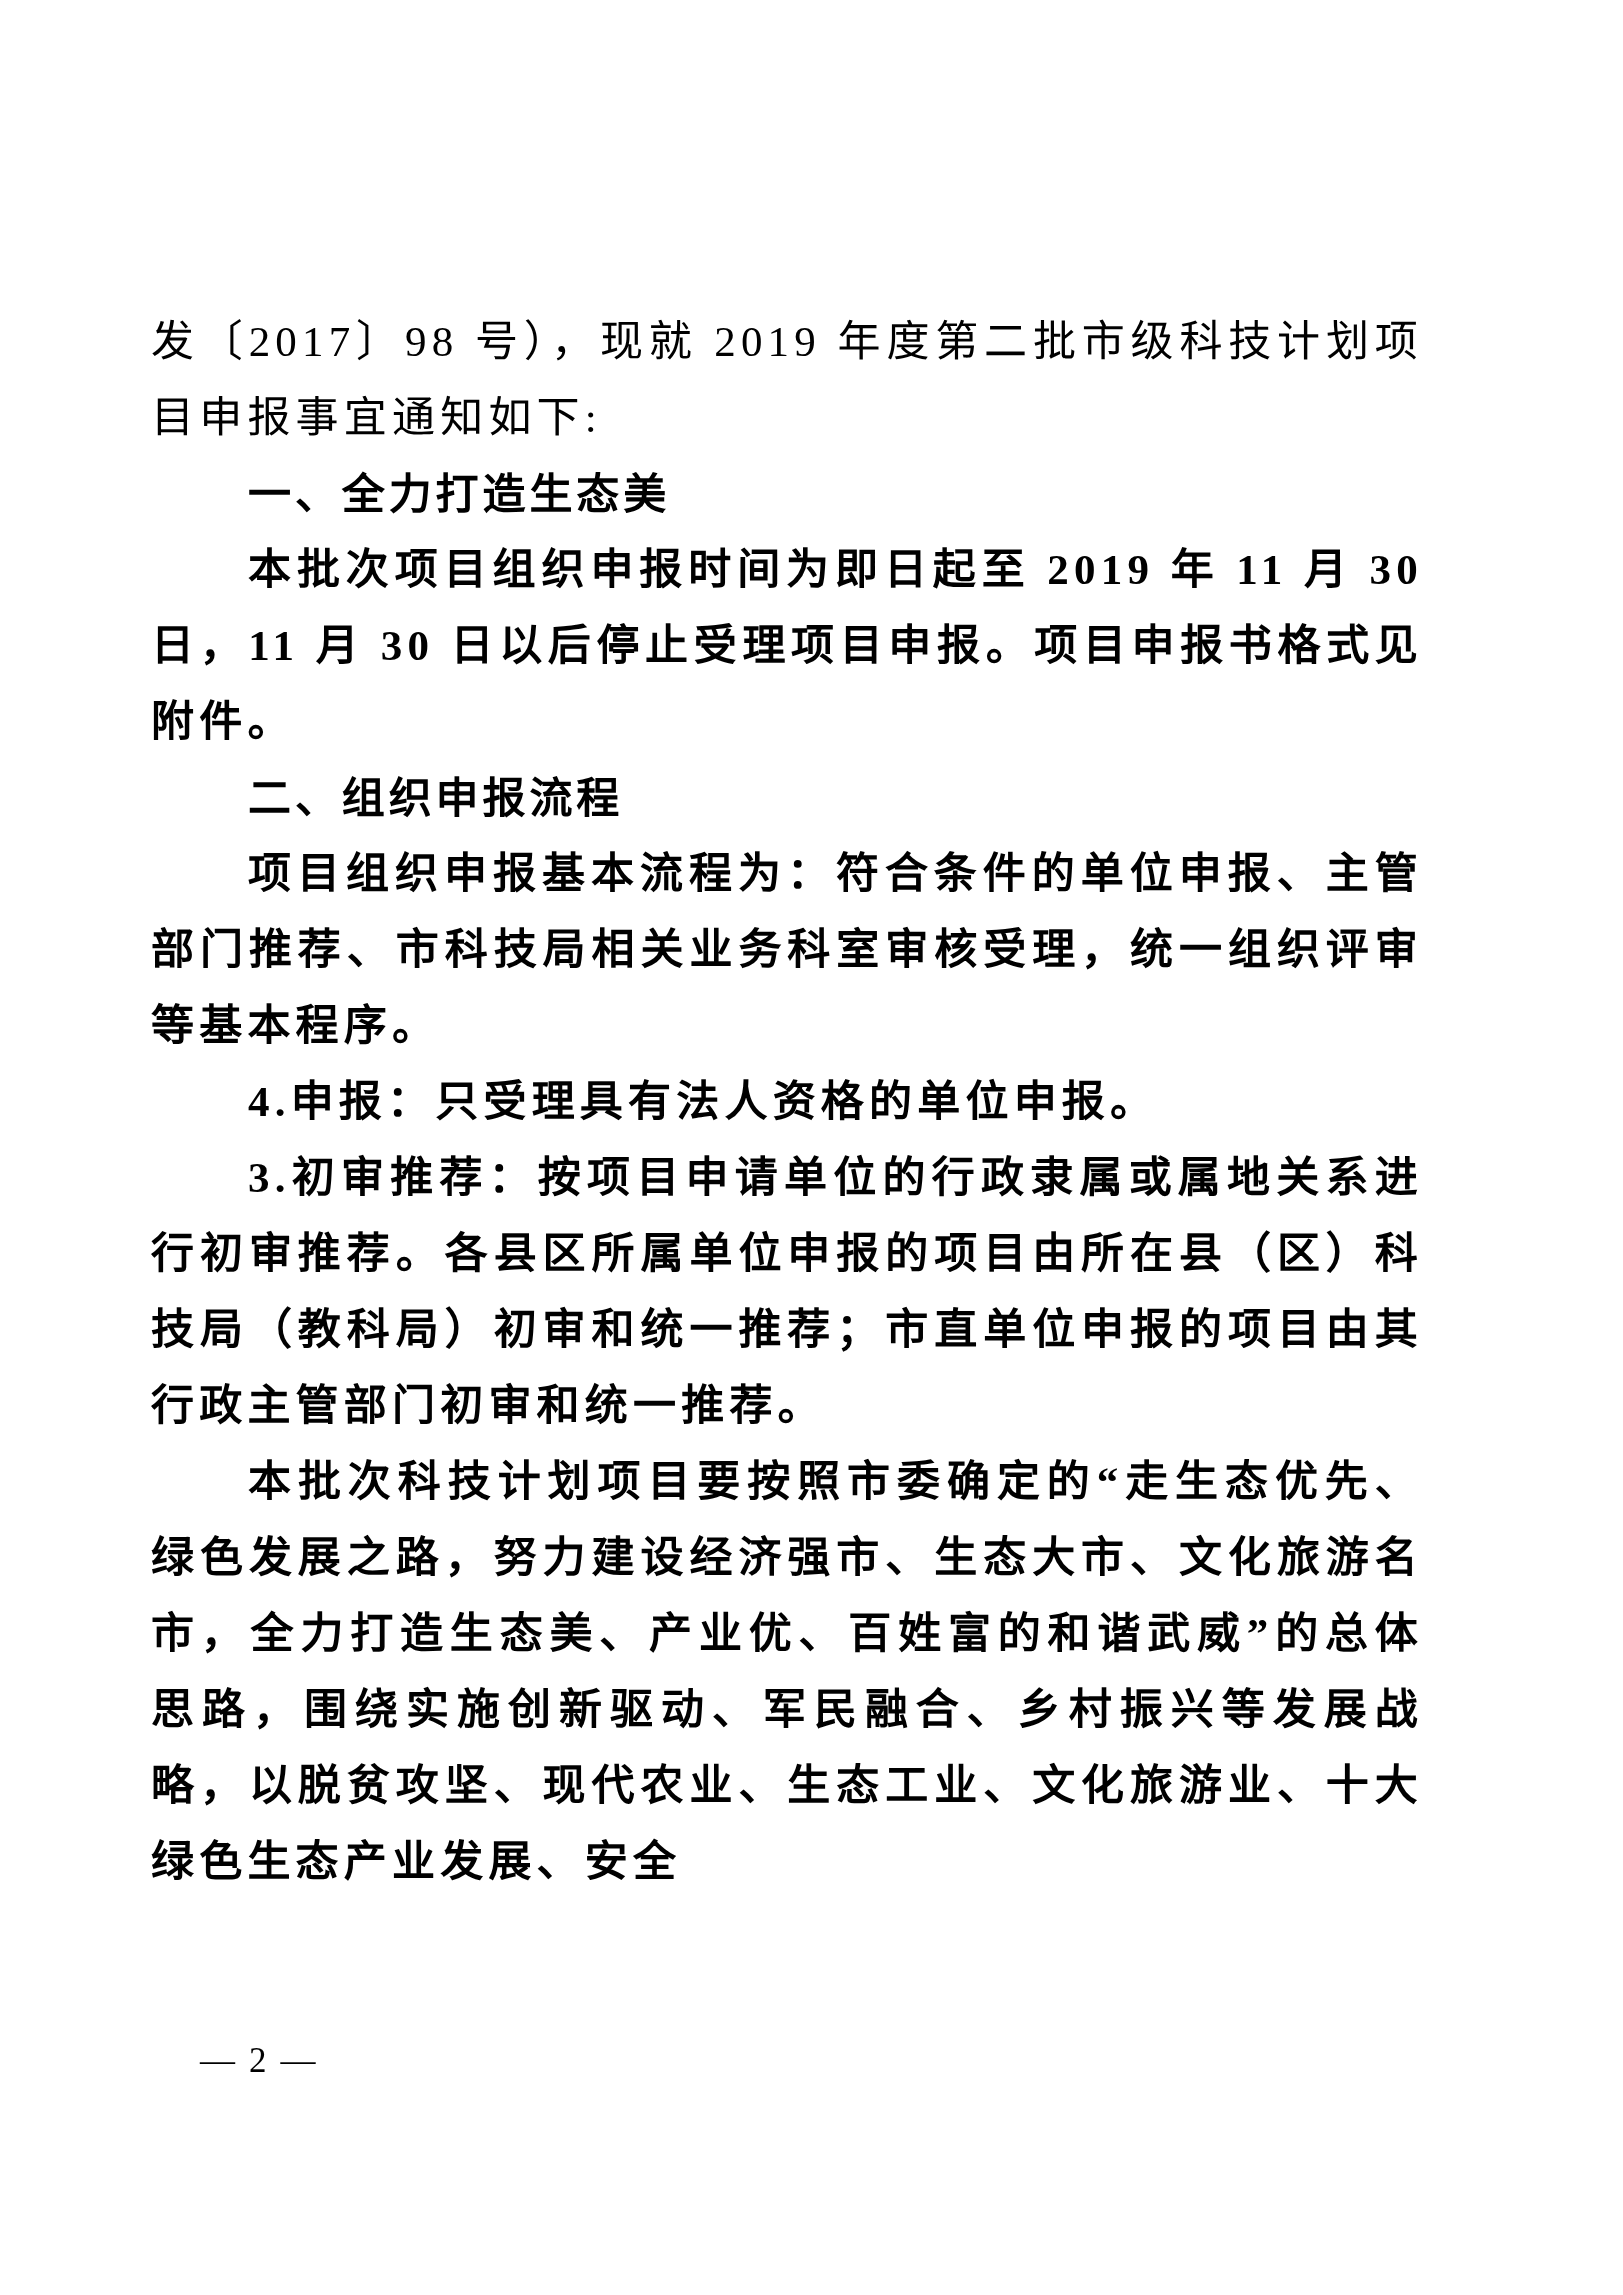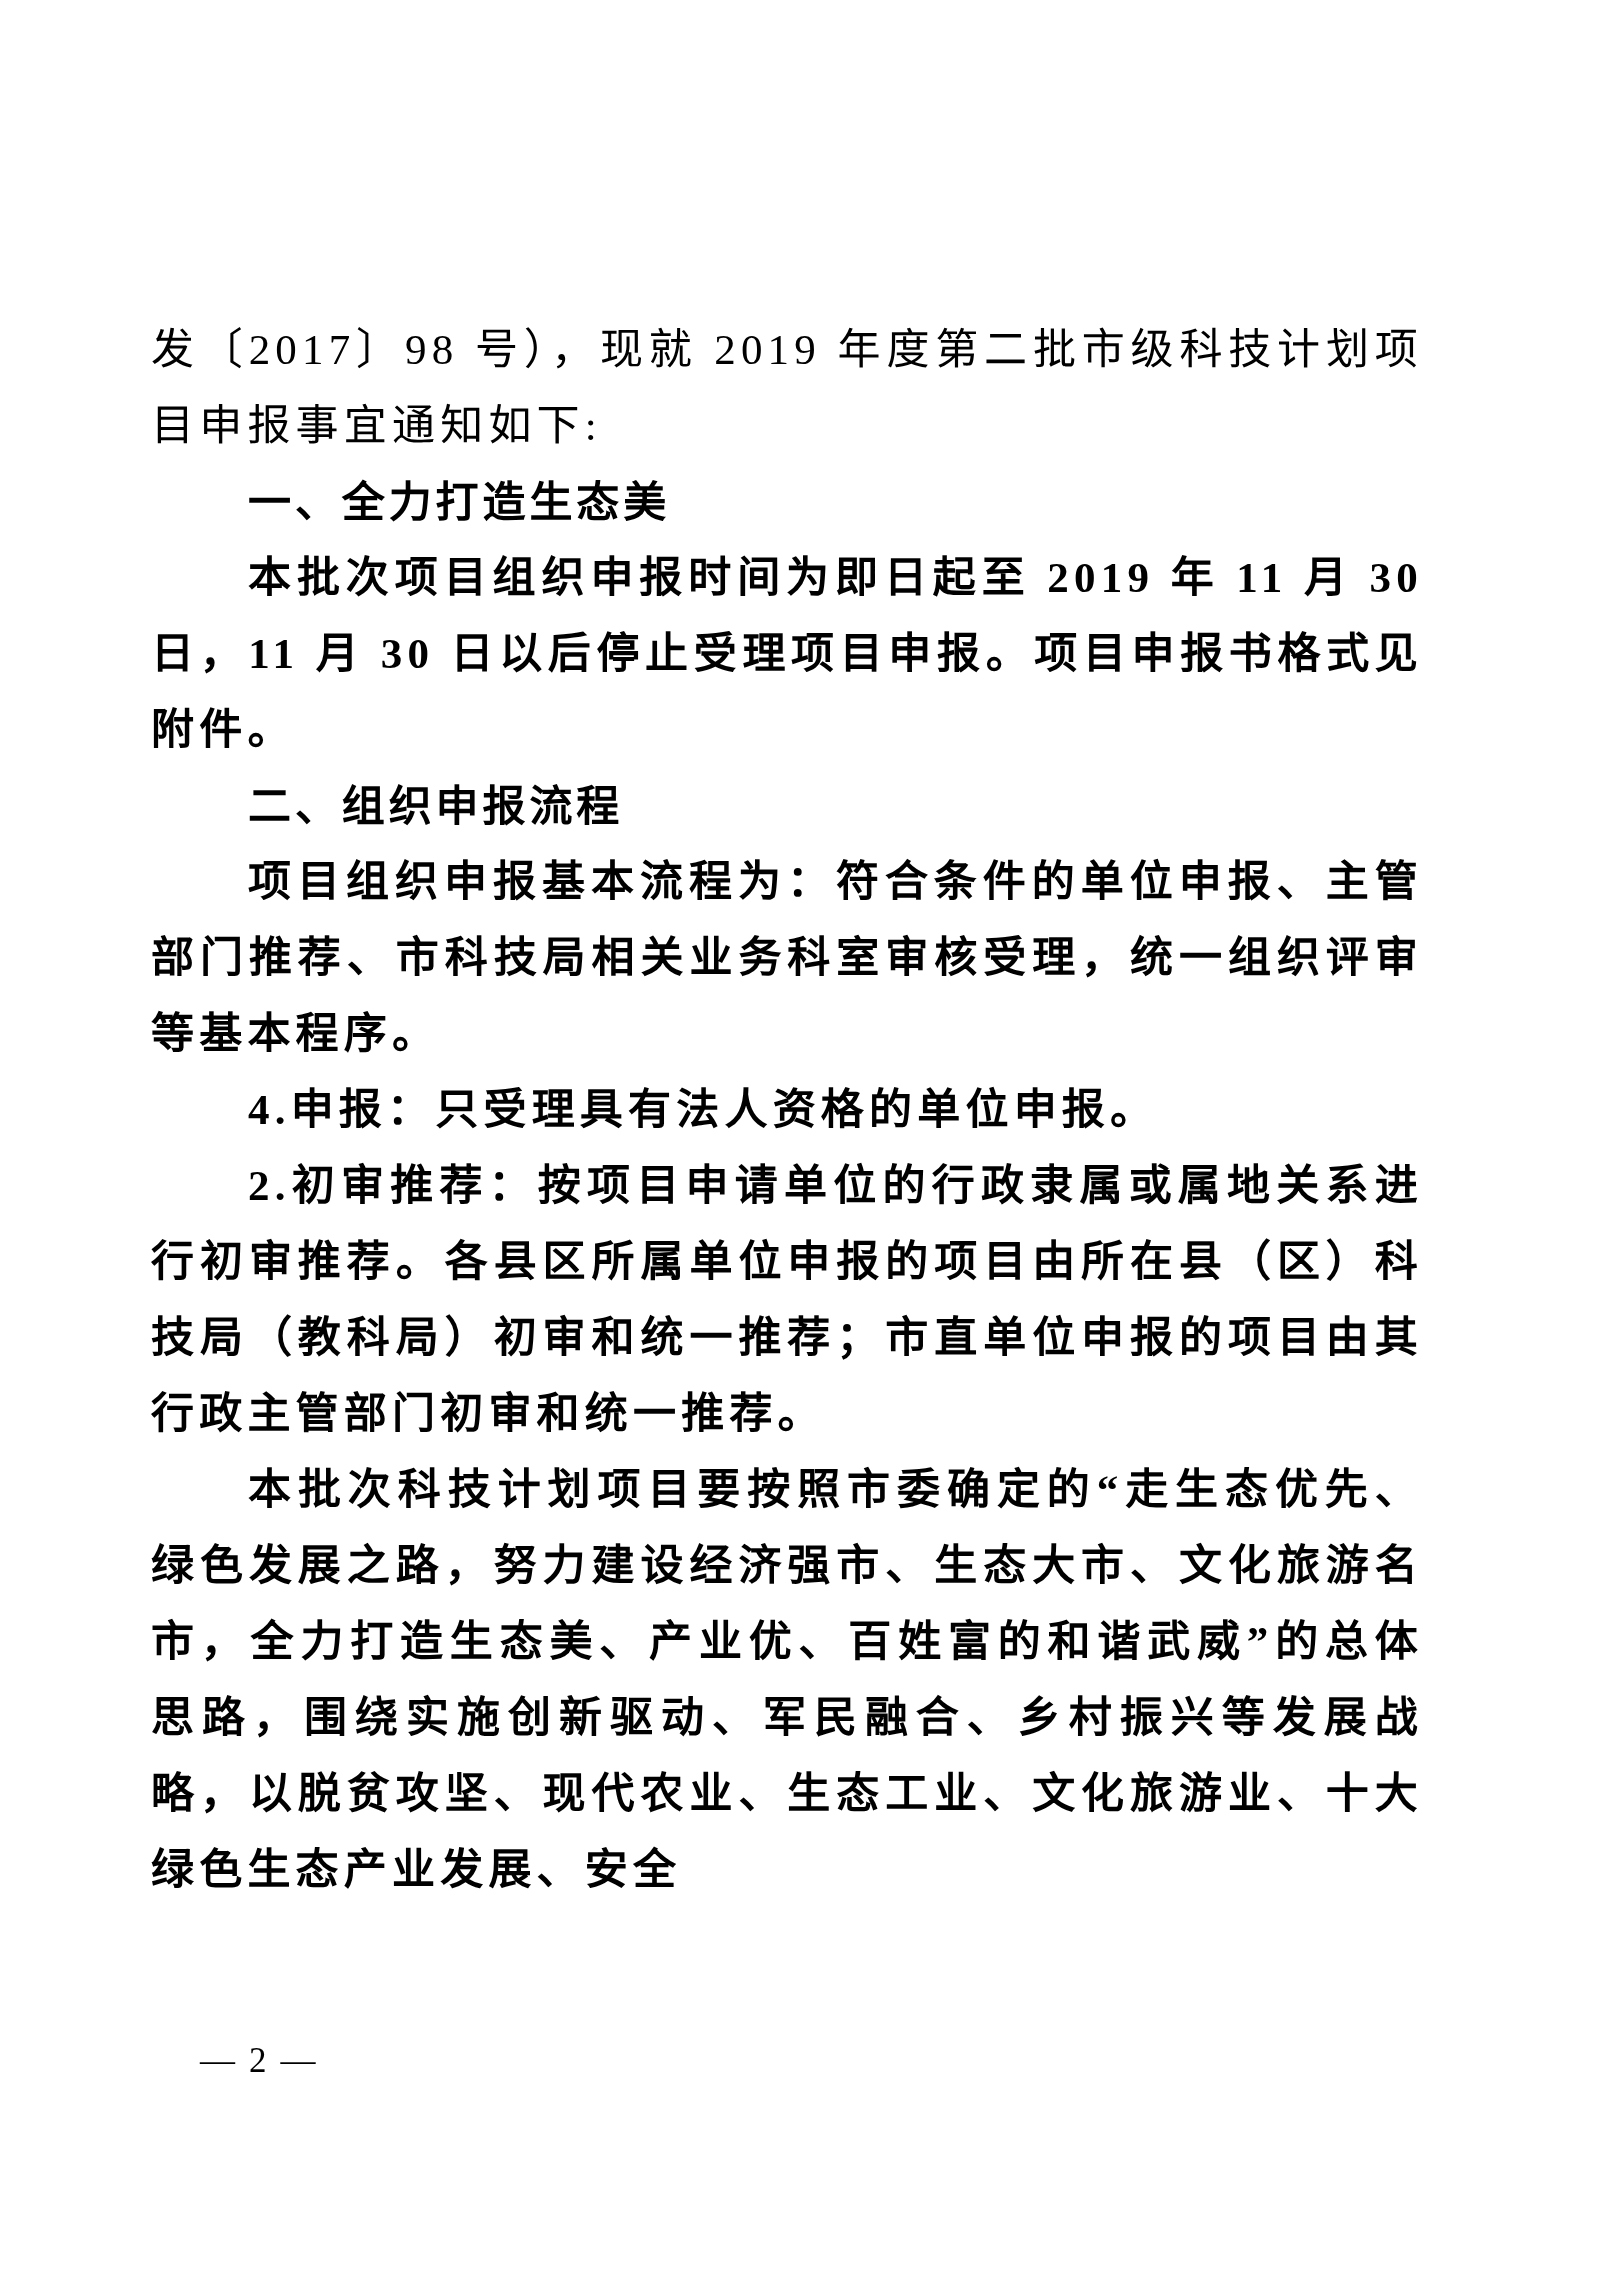--- a/index.html
+++ b/index.html
@@ -13,21 +13,21 @@
     height: 2295px;
     margin: 0 auto;
     background: #ffffff;
     overflow: hidden;
     font-family: "Liberation Serif", "DejaVu Serif", serif;
     color: #000;
   }
   .content {
     position: absolute;
     left: 151px;
-    top: 312px;
+    top: 304px;
     width: 1272px;
   }
   .para {
     margin: 0;
     padding: 0;
     font-size: 43px;
     line-height: 76px;
     letter-spacing: 5.2px;
     text-align: justify;
     text-justify: inter-ideograph;
@@ -56,19 +56,19 @@
 <body>
 
 <div class="page">
   <div class="content">
     <p class="para">发〔2017〕98 号），现就 2019 年度第二批市级科技计划项目申报事宜通知如下:</p>
     <p class="para heading">一、全力打造生态美</p>
     <p class="para indent">本批次项目组织申报时间为即日起至 2019 年 11 月 30 日，11 月 30 日以后停止受理项目申报。项目申报书格式见附件。</p>
     <p class="para heading">二、组织申报流程</p>
     <p class="para indent">项目组织申报基本流程为：符合条件的单位申报、主管部门推荐、市科技局相关业务科室审核受理，统一组织评审等基本程序。</p>
     <p class="para indent">4.申报：只受理具有法人资格的单位申报。</p>
-    <p class="para indent">2.初审推荐：按项目申请单位的行政隶属或属地关系进行初审推荐。各县区所属单位申报的项目由所在县（区）科技局（教科局）初审和统一推荐；市直单位申报的项目由其行政主管部门初审和统一推荐。</p>
+    <p class="para indent">3.初审推荐：按项目申请单位的行政隶属或属地关系进行初审推荐。各县区所属单位申报的项目由所在县（区）科技局（教科局）初审和统一推荐；市直单位申报的项目由其行政主管部门初审和统一推荐。</p>
     <p class="para indent">本批次科技计划项目要按照市委确定的“走生态优先、绿色发展之路，努力建设经济强市、生态大市、文化旅游名市，全力打造生态美、产业优、百姓富的和谐武威”的总体思路，围绕实施创新驱动、军民融合、乡村振兴等发展战略，以脱贫攻坚、现代农业、生态工业、文化旅游业、十大绿色生态产业发展、安全</p>
   </div>
 
   <div class="footer">— 2 —</div>
 </div>
 
 
 </body></html>

